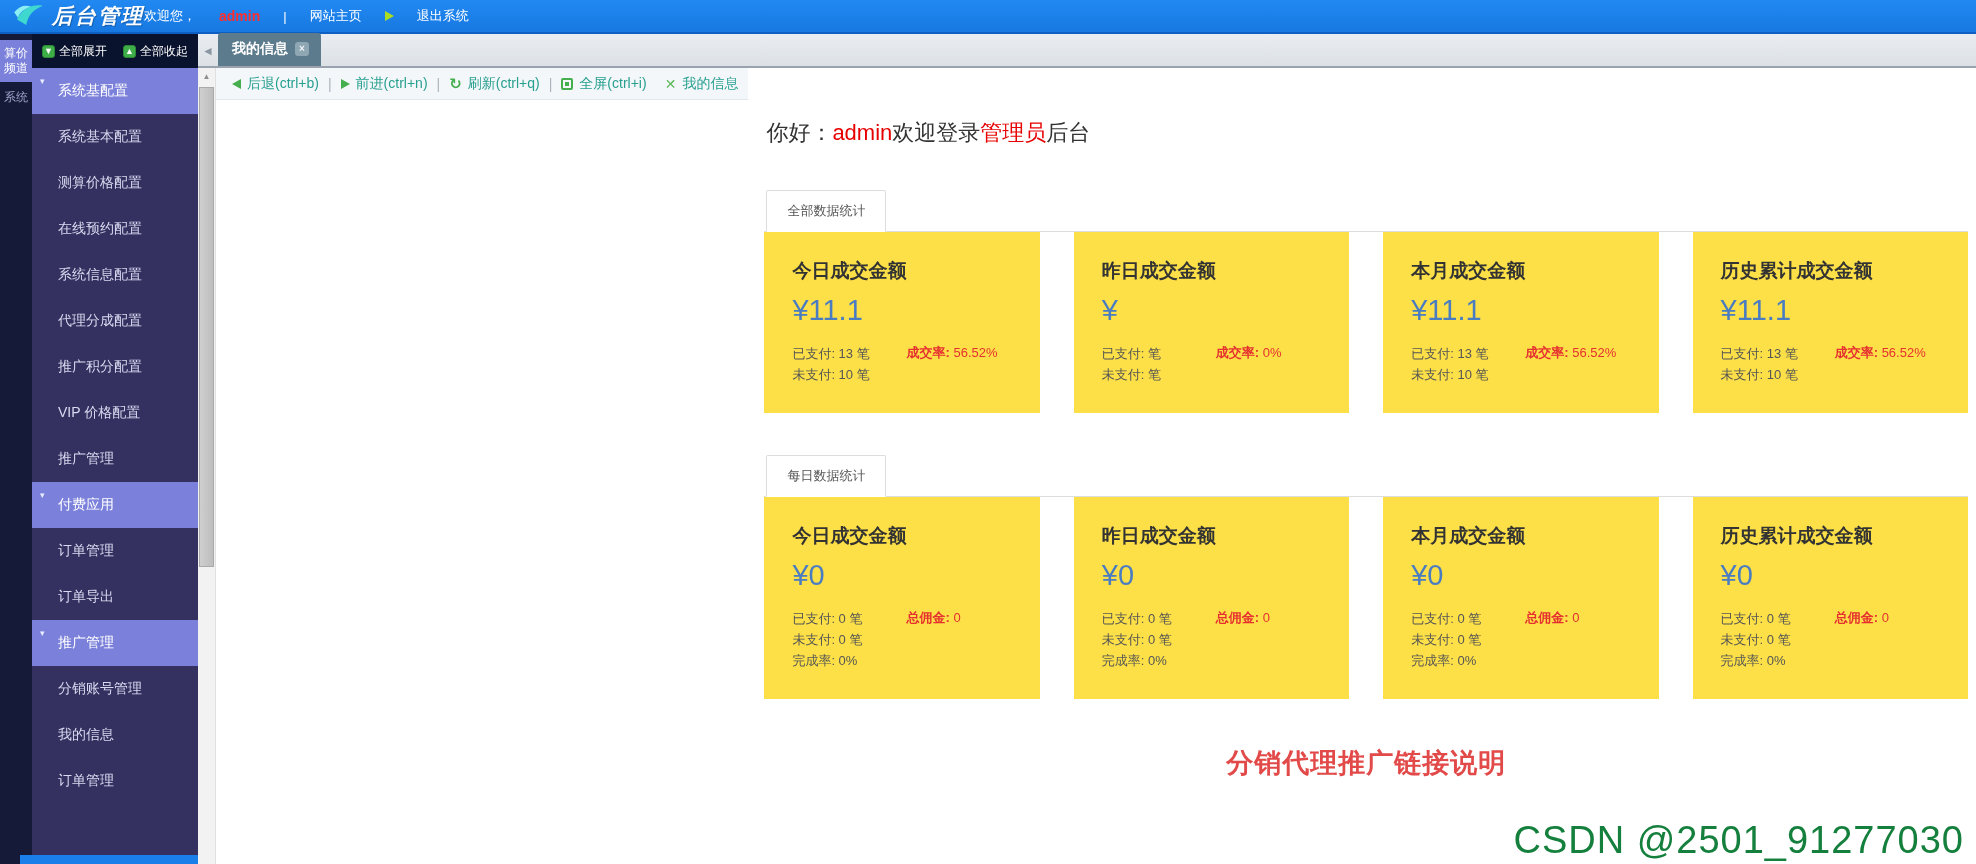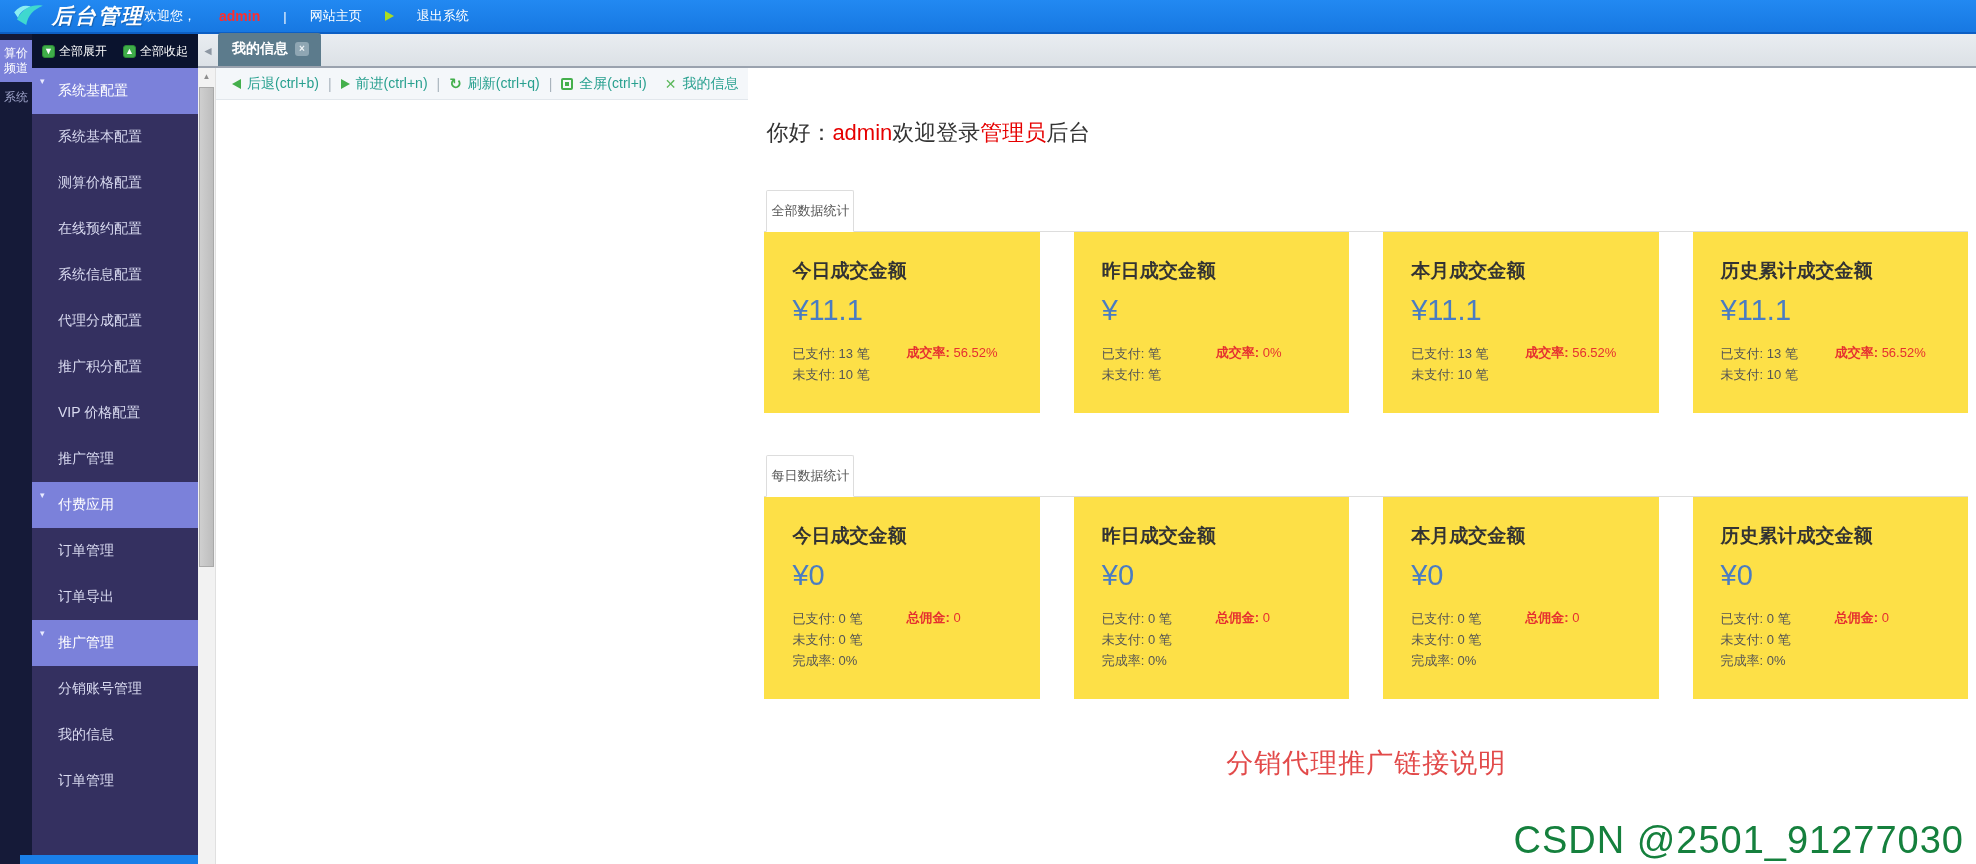--- a/index.html
+++ b/index.html
@@ -68,32 +68,32 @@
   .toolbar .spacer { flex:1; }
   .x-icon { color:#5cb85c; font-weight:bold; font-size:14px; }
 
   .content { flex:1; position:relative; overflow:hidden; padding:0 8px 0 16px; }
   .greeting { margin:50px 0 0 2px; font-size:22px; color:#333; }
   .greeting .red { color:#e60000; }
 
   .section { margin-top:42px; }
   .section-tabs { border-bottom:1px solid #ddd; padding-left:2px; }
   .section-tab { display:inline-block; background:#fff; border:1px solid #ddd; border-bottom:1px solid #fff;
-    margin-bottom:-1px; padding:11px 4px; font-size:13px; color:#555; border-radius:2px 2px 0 0; }
+    margin-bottom:-1px; padding:11px 20px; font-size:13px; color:#555; border-radius:2px 2px 0 0; }
   .cards { display:flex; gap:34px; padding:0 0 0 0; margin-top:0; }
   .card { flex:1; background:#fde047; padding:26px 28px 28px 28px; }
   .card-title { font-size:19px; font-weight:bold; color:#333; }
   .card-value { font-size:29px; color:#4a7cc2; margin:10px 0 16px 0; }
   .card-stats { display:flex; font-size:13px; color:#555; }
   .stat-lines { width:52%; line-height:1.62; }
   .hl { color:#e53030; padding-top:1px; }
   .hl b { font-weight:bold; }
 
   .promo { margin-top:46px; text-align:center; }
-  .promo-title { font-size:27px; color:#e24a4a; font-weight:normal; letter-spacing:1px; }
+  .promo-title { font-size:27px; color:#e24a4a; font-weight:bold; letter-spacing:1px; }
   .promo-desc { margin-top:16px; font-size:15px; color:#595959; }
 
   .watermark { position:absolute; right:12px; bottom:2px; font-size:38px; color:#15803d;
     letter-spacing:1px; text-shadow:1px 1px 0 #fff; white-space:nowrap; }
 </style>
 </head>
 <body>
 
 <div class="screen">
 

